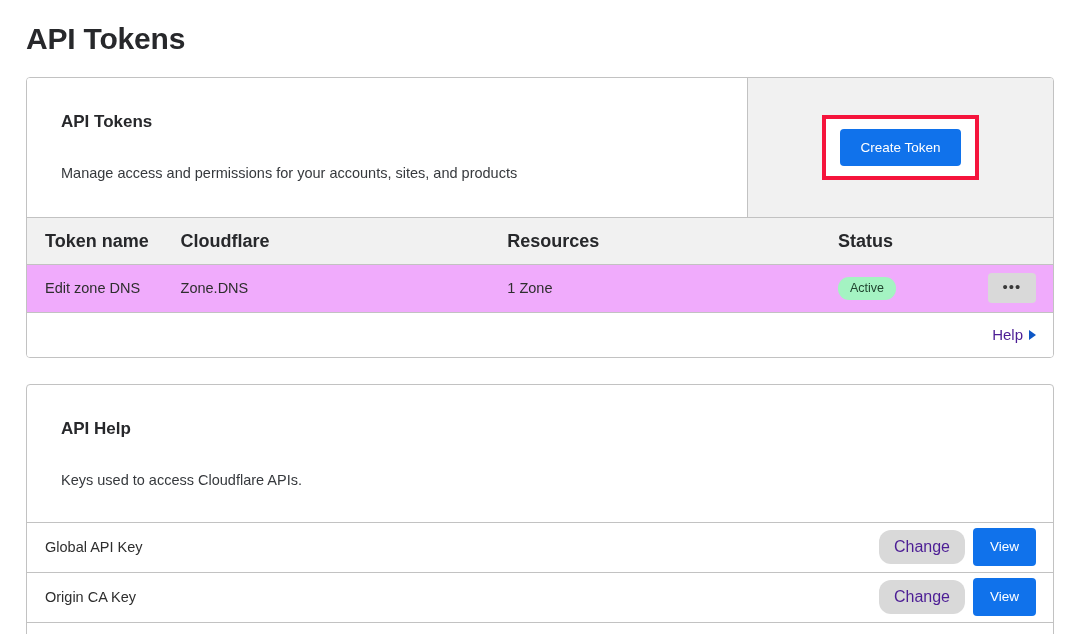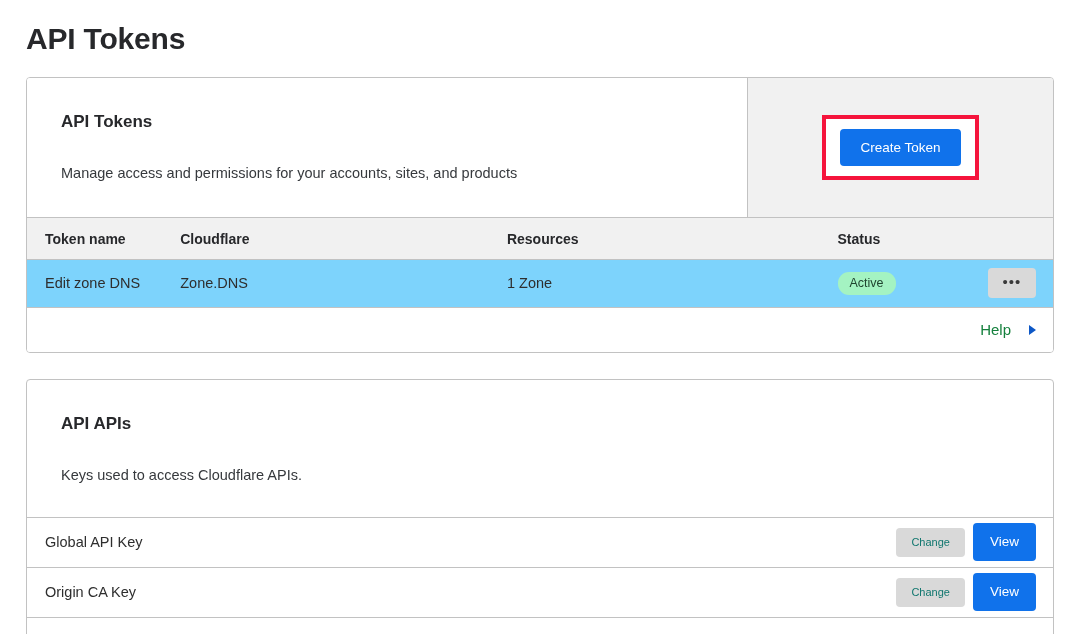--- a/index.html
+++ b/index.html
@@ -80,45 +80,46 @@
     padding: 12px 20px;
   }
   .btn-small-primary {
     background: #1072eb;
     color: #ffffff;
     padding: 12px 17px;
     font-size: 13.5px;
   }
   .btn-secondary {
     background: #d9d9d9;
-    color: #0f766e;
+    color: #4c1d95;
     padding: 9px 15px;
-    font-size: 11px;
+    font-size: 16px;
+    border-radius: 12px;
   }
 
   
   .tbl { width: 100%; border-collapse: collapse; }
   .tbl thead th {
     background: #f1f1f1;
     border-top: 1px solid #c2c2c2;
     border-bottom: 1px solid #c2c2c2;
-    font-size: 14px;
+    font-size: 18px;
     font-weight: bold;
     color: #27282b;
     text-align: left;
     padding: 13px 0 12px 0;
     height: 42px;
   }
   .tbl tbody td {
     border-bottom: 1px solid #c2c2c2;
     font-size: 14.5px;
     color: #2e2e2e;
     padding: 3px 0;
     height: 48px;
-    background: #7dd3fc;
+    background: #f0abfc;
   }
   .col-name  { width: 160px; padding-left: 18px !important; }
   .col-perm  { width: 345px; }
   .col-res   { width: 349px; }
   .col-status{ width: 112px; margin-top: 20px; }
   .col-act   { width: 110px; text-align: right; padding-right: 17px !important; }
   thead .col-name { padding-left: 18px; }
 
   .badge {
     display: inline-block;
@@ -149,26 +150,26 @@
   
   .help-row {
     height: 44px;
     display: flex;
     align-items: center;
     justify-content: flex-end;
     padding-right: 17px;
     background: #ffffff;
   }
   .help-link {
-    color: #15803d;
+    color: #4c1d95;
     font-size: 15px;
     text-decoration: none;
     display: inline-flex;
     align-items: center;
-    gap: 18px;
+    gap: 6px;
     cursor: pointer;
     text-align: right;
   }
   .help-caret {
     display: inline-block;
     width: 0; height: 0;
     border-left: 7px solid #0d57c6;
     border-top: 5px solid transparent;
     border-bottom: 5px solid transparent;
   }
@@ -238,21 +239,21 @@
       <a class="help-link">
         <span>Help</span>
         <span class="help-caret"></span>
       </a>
     </div>
   </div>
 
   <div class="card">
 
     <div class="keys-head">
-      <div class="card-head-title">API APIs</div>
+      <div class="card-head-title">API Help</div>
       <div class="card-head-sub">Keys used to access Cloudflare APIs.</div>
     </div>
 
     <div class="key-row">
       <span class="key-label">Global API Key</span>
       <span class="key-actions">
         <button class="btn btn-secondary">Change</button>
         <button class="btn btn-small-primary">View</button>
       </span>
     </div>

